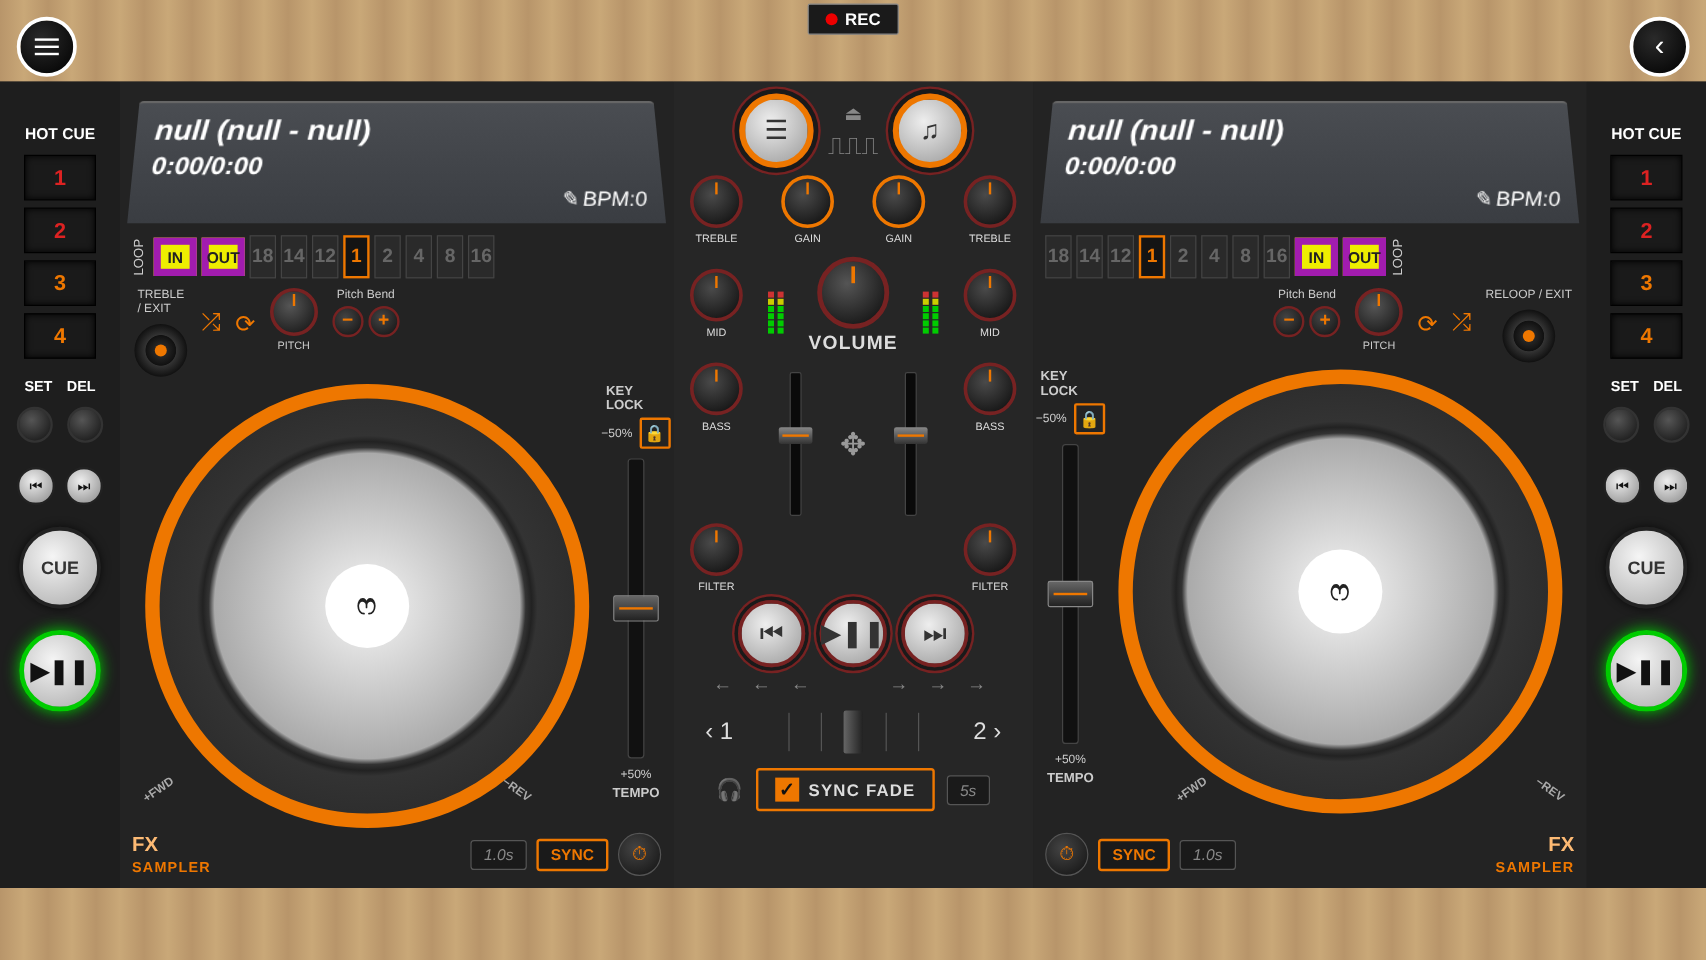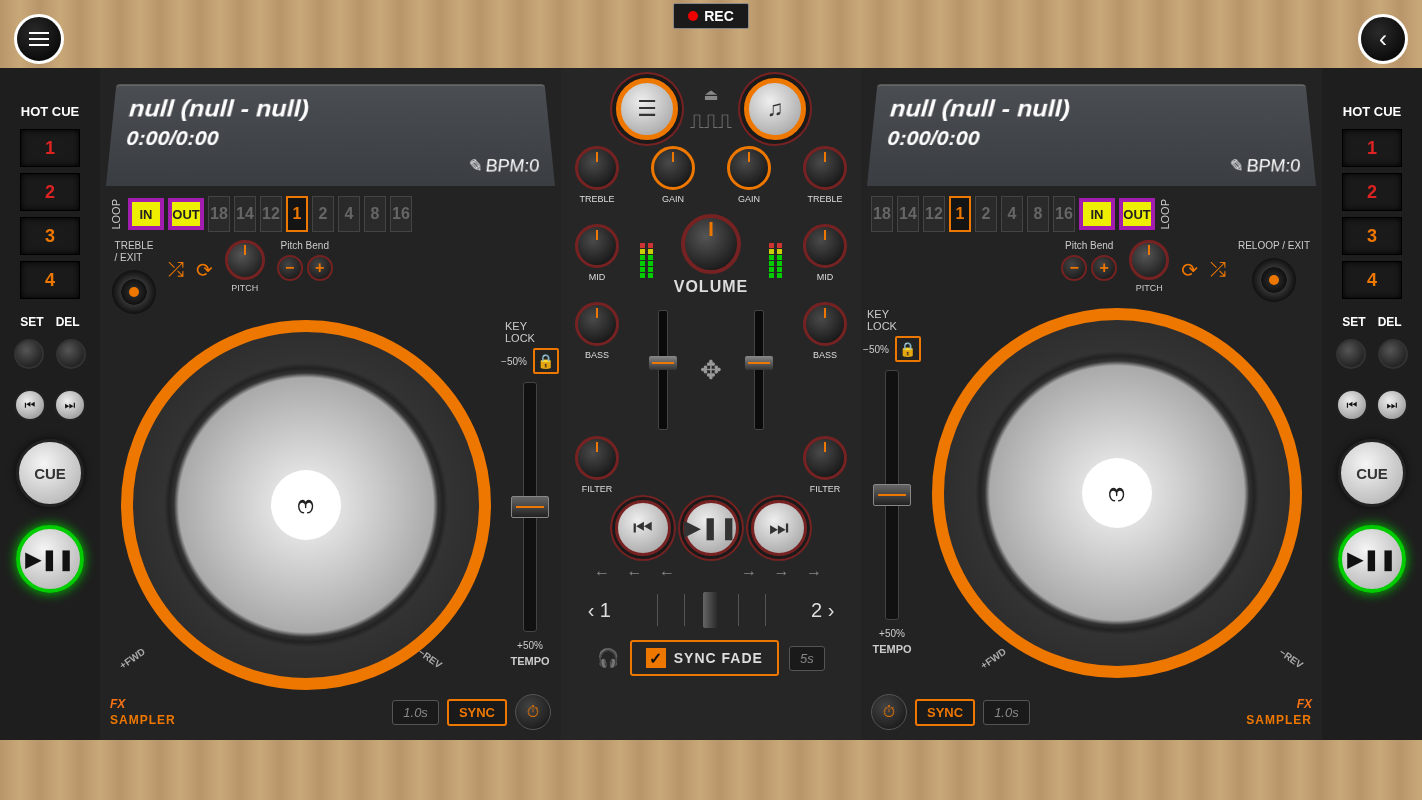--- a/index.html
+++ b/index.html
@@ -27,50 +27,50 @@
 .bigbt{width:68px;height:68px;border-radius:50%;display:flex;align-items:center;justify-content:center;font-weight:bold;margin-top:12px;box-shadow:0 0 8px rgba(0,0,0,.7)}
 .cue-bt{background:radial-gradient(circle at 40% 35%,#f5f5f5,#aaa);color:#333;font-size:15px;border:3px solid #222}
 .play-bt{background:radial-gradient(circle at 40% 35%,#f5f5f5,#aaa);color:#111;font-size:20px;border:4px solid #0c0;box-shadow:0 0 12px #0c0}
 .deck{flex:1;background:#232323;display:flex;flex-direction:column;position:relative;padding:6px}
 .lcd{background:linear-gradient(#4a4d52,#3a3d42);height:110px;border-radius:4px 4px 0 0;margin:2px 0 10px;padding:10px 16px;position:relative;transform:perspective(550px) rotateX(14deg);transform-origin:bottom;border-top:2px solid #666}
 .tr-title{color:#fff;font-size:26px;font-weight:bold;font-style:italic}
 .tr-time{color:#fff;font-size:22px;font-weight:bold;font-style:italic;margin-top:4px}
 .bpm-tag{position:absolute;right:14px;bottom:10px;color:#fff;font-size:18px;font-style:italic;display:flex;align-items:center;gap:4px}
 .looprow{display:flex;align-items:center;gap:4px;padding:0 4px;margin-bottom:8px}
 .loop-lbl{color:#ccc;font-size:11px;writing-mode:vertical-rl;text-orientation:mixed;transform:rotate(180deg);margin-right:2px}
-.yel{background:#ee0;border:4px solid #a21caf;width:36px;height:32px;display:flex;align-items:center;justify-content:center;font-weight:bold;font-size:13px;color:#222}
+.yel{background:#ee0;border:6px solid #a21caf;width:36px;height:32px;display:flex;align-items:center;justify-content:center;font-weight:bold;font-size:13px;color:#222}
 .bbox{width:22px;height:36px;background:#2a2a2a;border:1px solid #444;display:flex;align-items:center;justify-content:center;color:#666;font-size:16px;font-weight:bold}
 .bbox.on{background:#141414;border:2px solid #e70;color:#e70}
 .toolrow{display:flex;align-items:flex-start;gap:12px;padding:0 6px}
 .reloop{color:#ccc;font-size:10px;line-height:1.2;text-align:left}
 .vinyl-sm{width:44px;height:44px;border-radius:50%;background:radial-gradient(circle,#333 0%,#111 40%,#333 42%,#111 70%);position:relative;display:flex;align-items:center;justify-content:center;margin-top:4px}
 .vinyl-sm::after{content:"";width:10px;height:10px;border-radius:50%;background:#e70;position:absolute}
 .icn{color:#e70;font-size:20px}
 .knob{width:40px;height:40px;border-radius:50%;background:radial-gradient(circle at 40% 35%,#555,#111);border:3px solid #722;position:relative;display:flex;flex-direction:column;align-items:center}
 .knob::before{content:"";position:absolute;top:2px;left:50%;width:2px;height:10px;background:#e70;transform:translateX(-50%)}
 .knob-lbl{color:#ccc;font-size:9px;margin-top:3px;text-align:center}
 .pitchgrp{display:flex;flex-direction:column;align-items:center}
 .pitchgrp .lbl{color:#ccc;font-size:10px;margin-bottom:2px}
 .pm{display:flex;gap:4px;margin-top:2px}
 .pm div{width:26px;height:26px;border-radius:50%;background:radial-gradient(circle at 40% 35%,#444,#111);border:2px solid #722;display:flex;align-items:center;justify-content:center;color:#e70;font-size:16px;font-weight:bold}
 .jogarea{flex:1;display:flex;position:relative;margin-top:6px}
-.keylock-lbl{position:absolute;top:0;color:#ccc;font-size:11px;font-weight:normal}
+.keylock-lbl{position:absolute;top:0;color:#ccc;font-size:11px;font-weight:bold}
 .lock-ic{width:26px;height:26px;border:2px solid #e70;border-radius:2px;display:flex;align-items:center;justify-content:center;color:#e70;font-size:14px}
 .tempo{width:50px;display:flex;flex-direction:column;align-items:center;gap:4px}
 .tempo-track{width:14px;height:250px;background:#111;border:1px solid #444;border-radius:3px;position:relative;margin:4px 0}
 .tempo-thumb{position:absolute;left:50%;top:50%;transform:translate(-50%,-50%);width:38px;height:22px;background:linear-gradient(#666,#222);border:1px solid #888;border-radius:2px}
 .tempo-thumb::after{content:"";position:absolute;left:4px;right:4px;top:50%;height:2px;background:#e70;transform:translateY(-50%)}
 .pct{color:#ccc;font-size:10px}
 .tempo-word{color:#ccc;font-size:11px;font-weight:bold}
 .jog{width:370px;height:370px;border-radius:50%;border:12px solid #e70;background:radial-gradient(circle,#f5f5f5 0%,#aaa 52%,#333 54%,#222 56%,#333 58%,#222 100%);position:relative;margin:auto;display:flex;align-items:center;justify-content:center}
 .jog::before{content:"";position:absolute;inset:-18px;border-radius:50%;border:8px dotted #444;z-index:-1}
 .jog-ctr{width:70px;height:70px;border-radius:50%;background:#fff;display:flex;align-items:center;justify-content:center;color:#222;font-size:24px;font-weight:bold}
 .fwdrev{position:absolute;color:#aaa;font-size:10px;font-weight:bold}
 .btm{display:flex;align-items:center;gap:8px;padding:4px}
-.fx-lbl{color:#f97316;font-size:12px;font-style:italic;font-weight:bold}
+.fx-lbl{color:#fdba74;font-size:17px;font-weight:bold}
 .samp-lbl{color:#e70;font-size:12px;font-weight:bold;letter-spacing:1px}
 .obox{border:2px solid #e70;color:#e70;padding:4px 10px;font-size:13px;font-weight:bold;background:#1a1a1a;border-radius:3px}
 .gbox{border:1px solid #555;color:#888;padding:4px 10px;font-size:13px;font-style:italic;background:#1a1a1a;border-radius:3px}
 .rbt{width:36px;height:36px;border-radius:50%;background:radial-gradient(circle at 40% 35%,#444,#111);border:1px solid #555;display:flex;align-items:center;justify-content:center;color:#e70;font-size:16px}
 .mixer{width:300px;background:#262626;padding:10px 6px;display:flex;flex-direction:column;align-items:center;gap:6px}
 .mixtop{display:flex;gap:12px;align-items:center}
 .bround{width:62px;height:62px;border-radius:50%;background:radial-gradient(circle at 40% 35%,#eee,#999);display:flex;align-items:center;justify-content:center;font-size:22px;color:#333}
 .bround.ring{border:5px solid #e70;box-shadow:0 0 0 4px #1a1a1a,0 0 0 6px #722}
 .eject{color:#888;font-size:16px}
 .mixer-ic{display:flex;flex-direction:column;align-items:center;gap:6px;color:#888}

